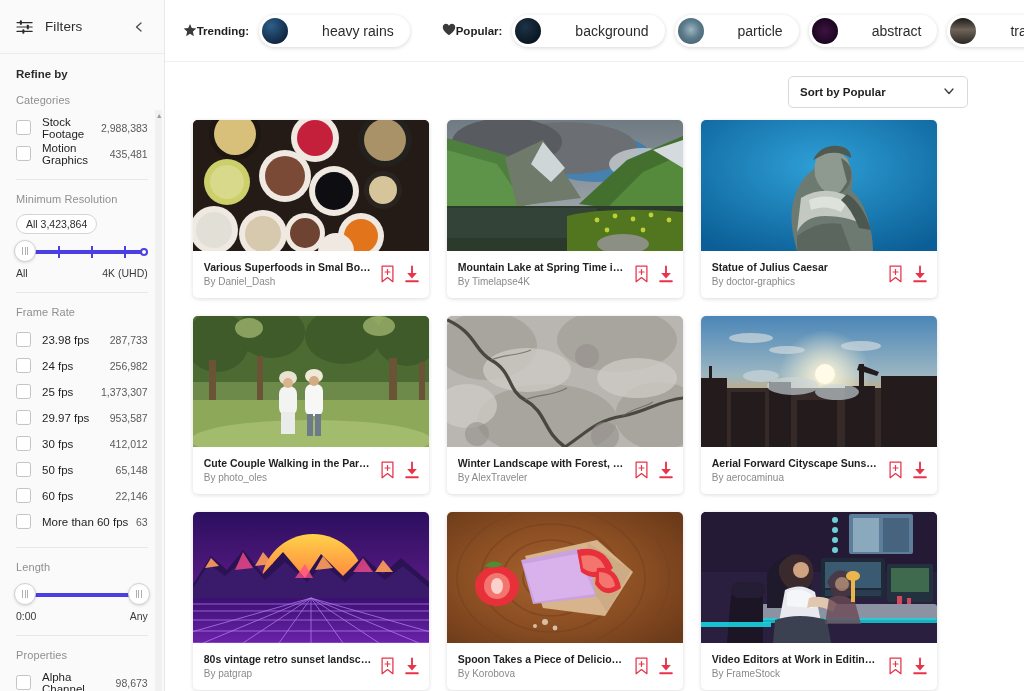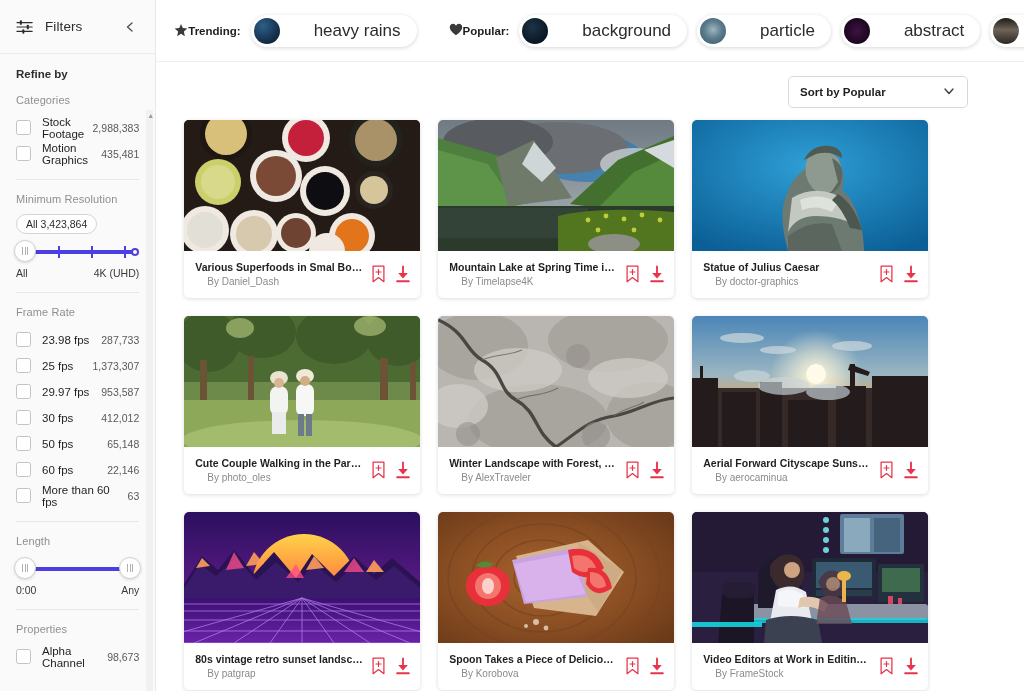--- a/index.html
+++ b/index.html
@@ -127,21 +127,21 @@
     display: flex; align-items: center;
     background: #fff; border-radius: 19px;
     box-shadow: 0 1px 4px rgba(0,0,0,.16);
     height: 32px; padding: 0 16px 0 3px;
     margin-right: 10px; cursor: pointer; flex: 0 0 auto;
   }
   .chip-thumb {
     width: 26px; height: 26px; border-radius: 50%;
     margin-right: 10px; flex: 0 0 auto; overflow: hidden;
   }
-  .chip-label { font-size: 17px; color: #2c2c2c; white-space: nowrap; padding-left: 24px; }
+  .chip-label { font-size: 14px; color: #2c2c2c; white-space: nowrap; padding-left: 24px; }
 
   .sortrow { padding: 14px 56px 12px 0; display: flex; justify-content: flex-end; }
   .sort-select {
     width: 180px; height: 32px;
     border: 1px solid #d9d9d9; border-radius: 5px; background: #fff;
     display: flex; align-items: center; padding: 0 11px;
     font-size: 11.5px; font-weight: bold; color: #1f1f1f; cursor: pointer;
   }
   .sort-chev { margin-left: auto; color: #3a3a3a; }
 
@@ -161,21 +161,21 @@
   .card-meta {
     display: flex; align-items: center;
     padding: 9px 9px 10px 11px; height: 47px;
   }
   .card-texts { overflow: hidden; flex: 1 1 auto; }
   .card-title {
     font-size: 10.5px; font-weight: bold; color: #1f1f1f;
     white-space: nowrap; overflow: hidden; text-overflow: ellipsis;
     margin-bottom: 3px;
   }
-  .card-author { font-size: 10px; color: #8a8a8a; white-space: nowrap; margin-left: 12px; }
+  .card-author { font-size: 10px; color: #8a8a8a; white-space: nowrap; }
   .card-actions { display: flex; align-items: center; gap: 9px; margin-left: 8px; flex: 0 0 auto; }
   .icon-btn { cursor: pointer; display: flex; align-items: center; justify-content: center; }
 </style>
 </head>
 <body>
 
 <div class="app">
 
   <aside class="sidebar">
 
@@ -251,20 +251,25 @@
       </div>
 
       <div class="divider"></div>
 
       <div>
         <div class="group-title">Frame Rate</div>
         <div class="filter-row">
           <span class="checkbox"></span>
           <span class="filter-label">23.98 fps</span>
           <span class="filter-count">287,733</span>
+        </div>
+        <div class="filter-row">
+          <span class="checkbox"></span>
+          <span class="filter-label">24 fps</span>
+          <span class="filter-count">256,982</span>
         </div>
         <div class="filter-row">
           <span class="checkbox"></span>
           <span class="filter-label">25 fps</span>
           <span class="filter-count">1,373,307</span>
         </div>
         <div class="filter-row">
           <span class="checkbox"></span>
           <span class="filter-label">29.97 fps</span>
           <span class="filter-count">953,587</span>

